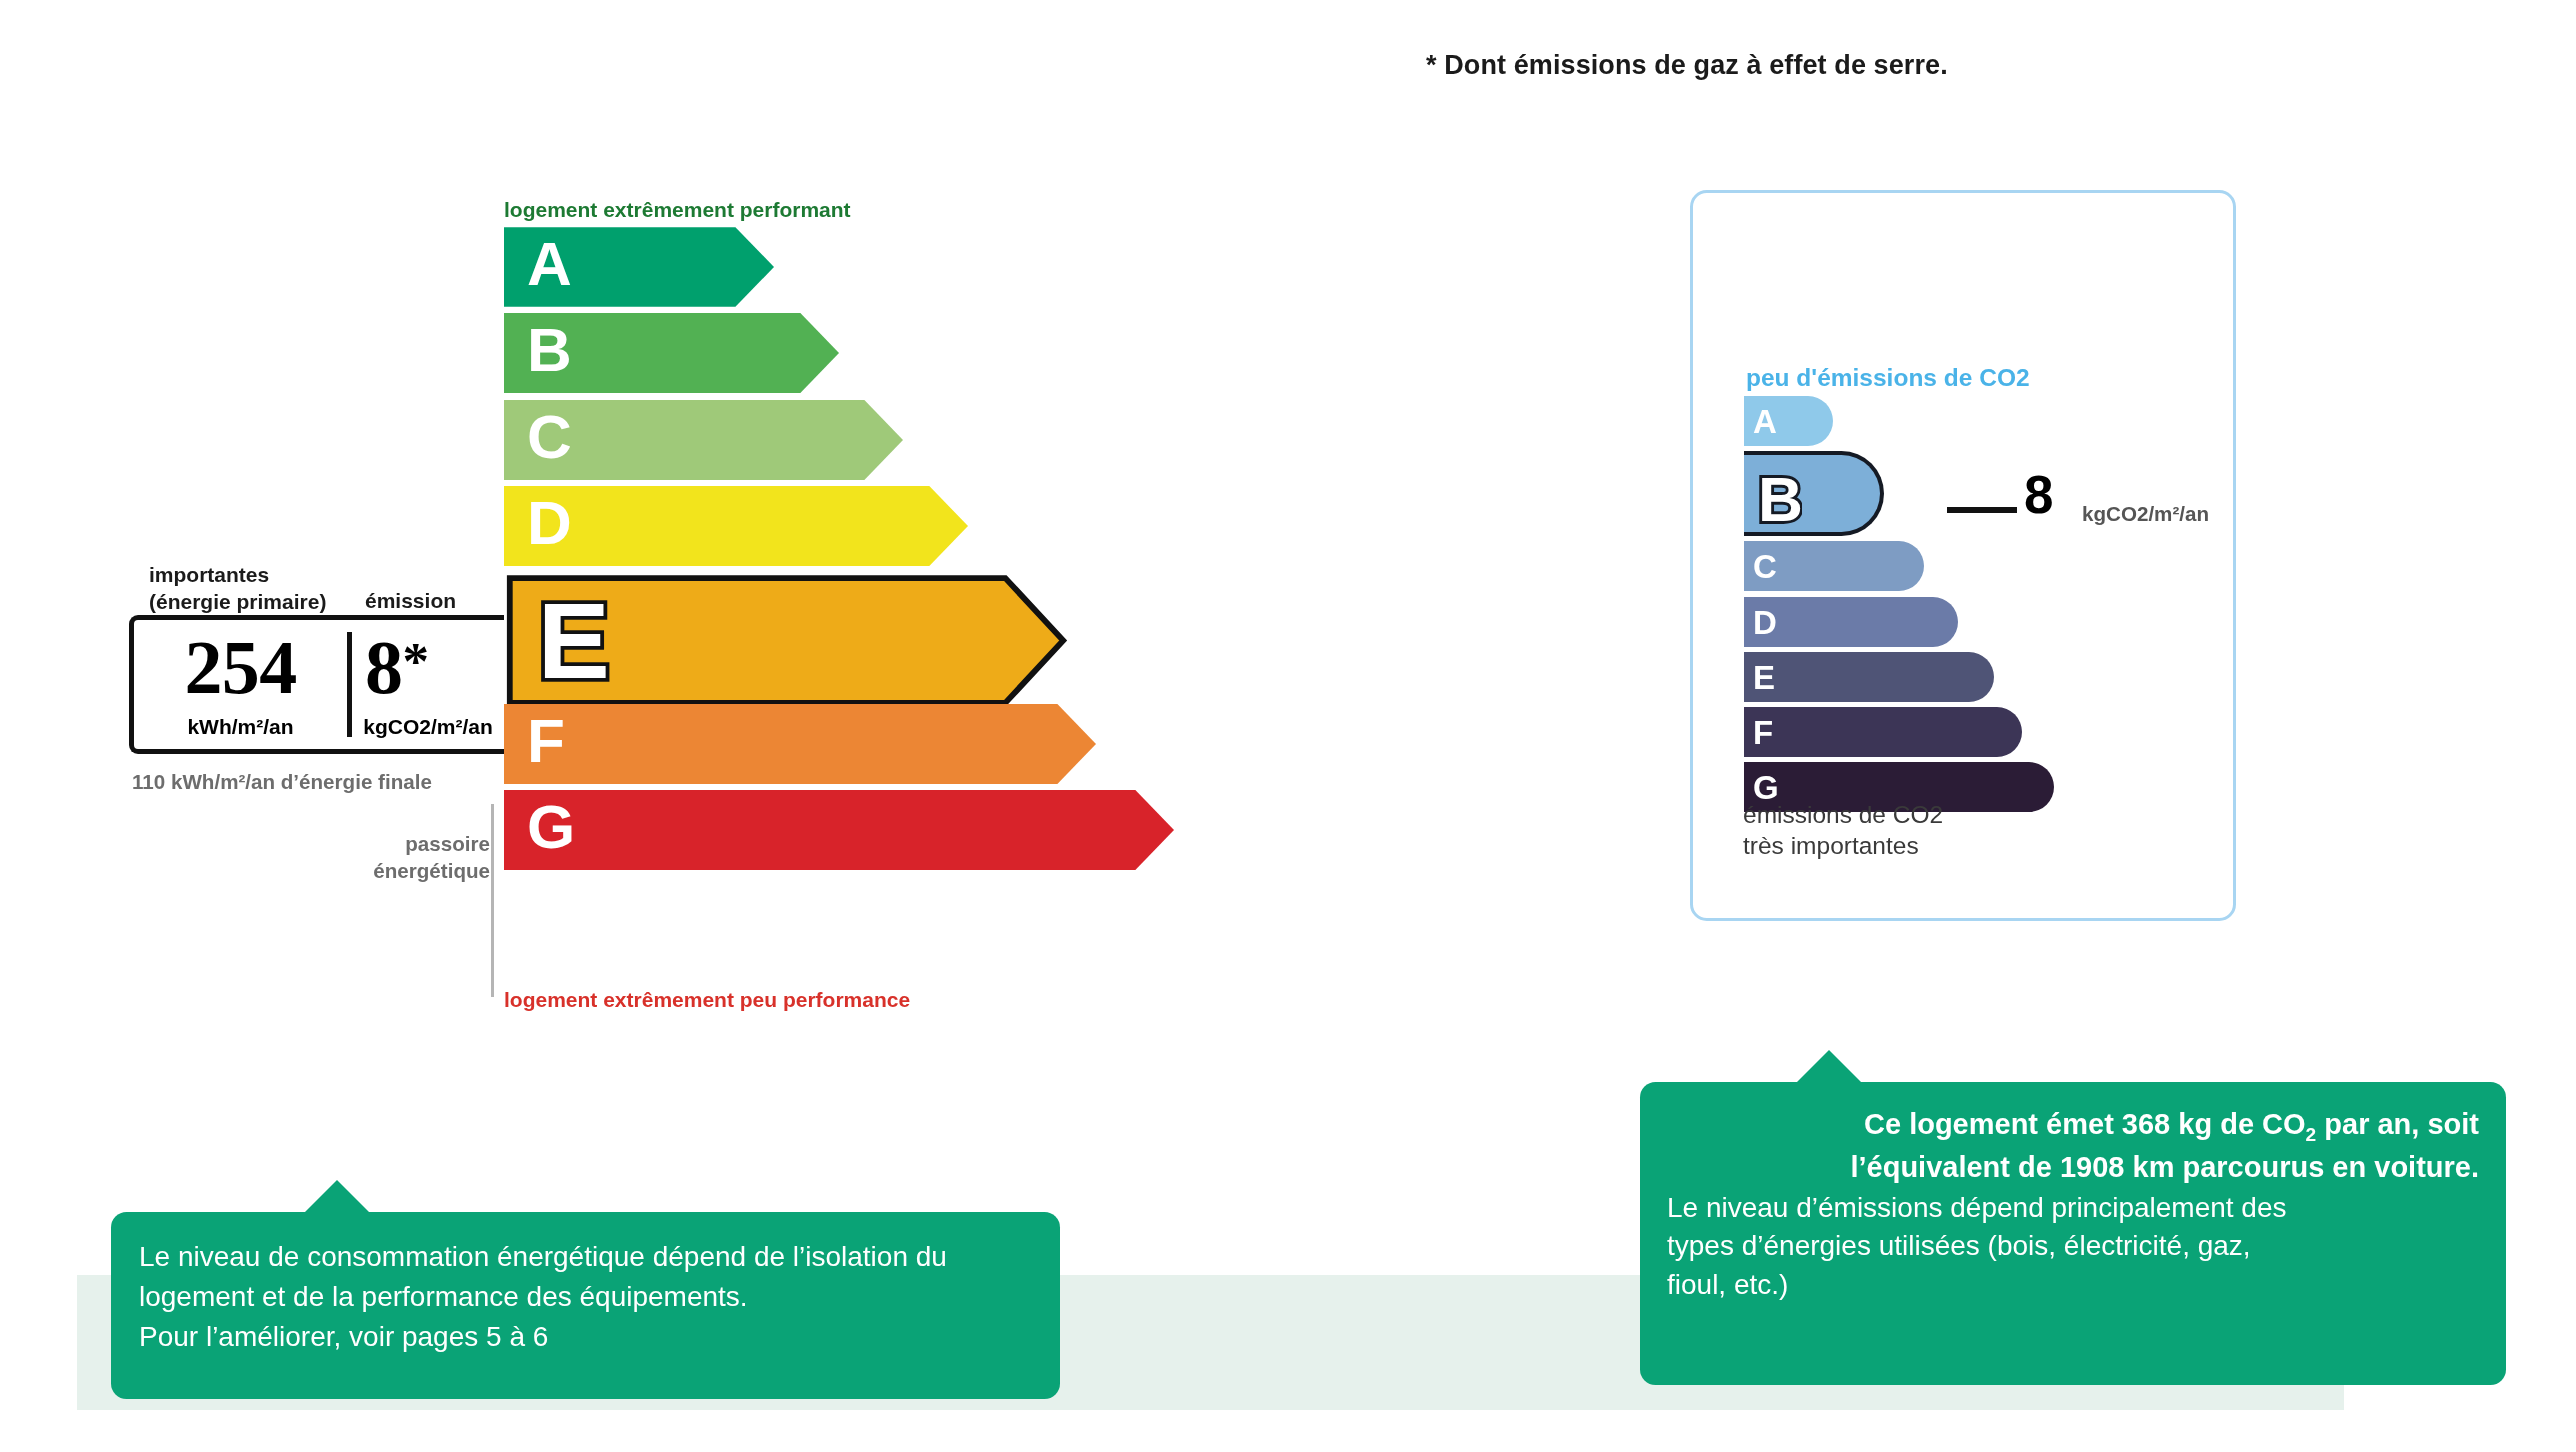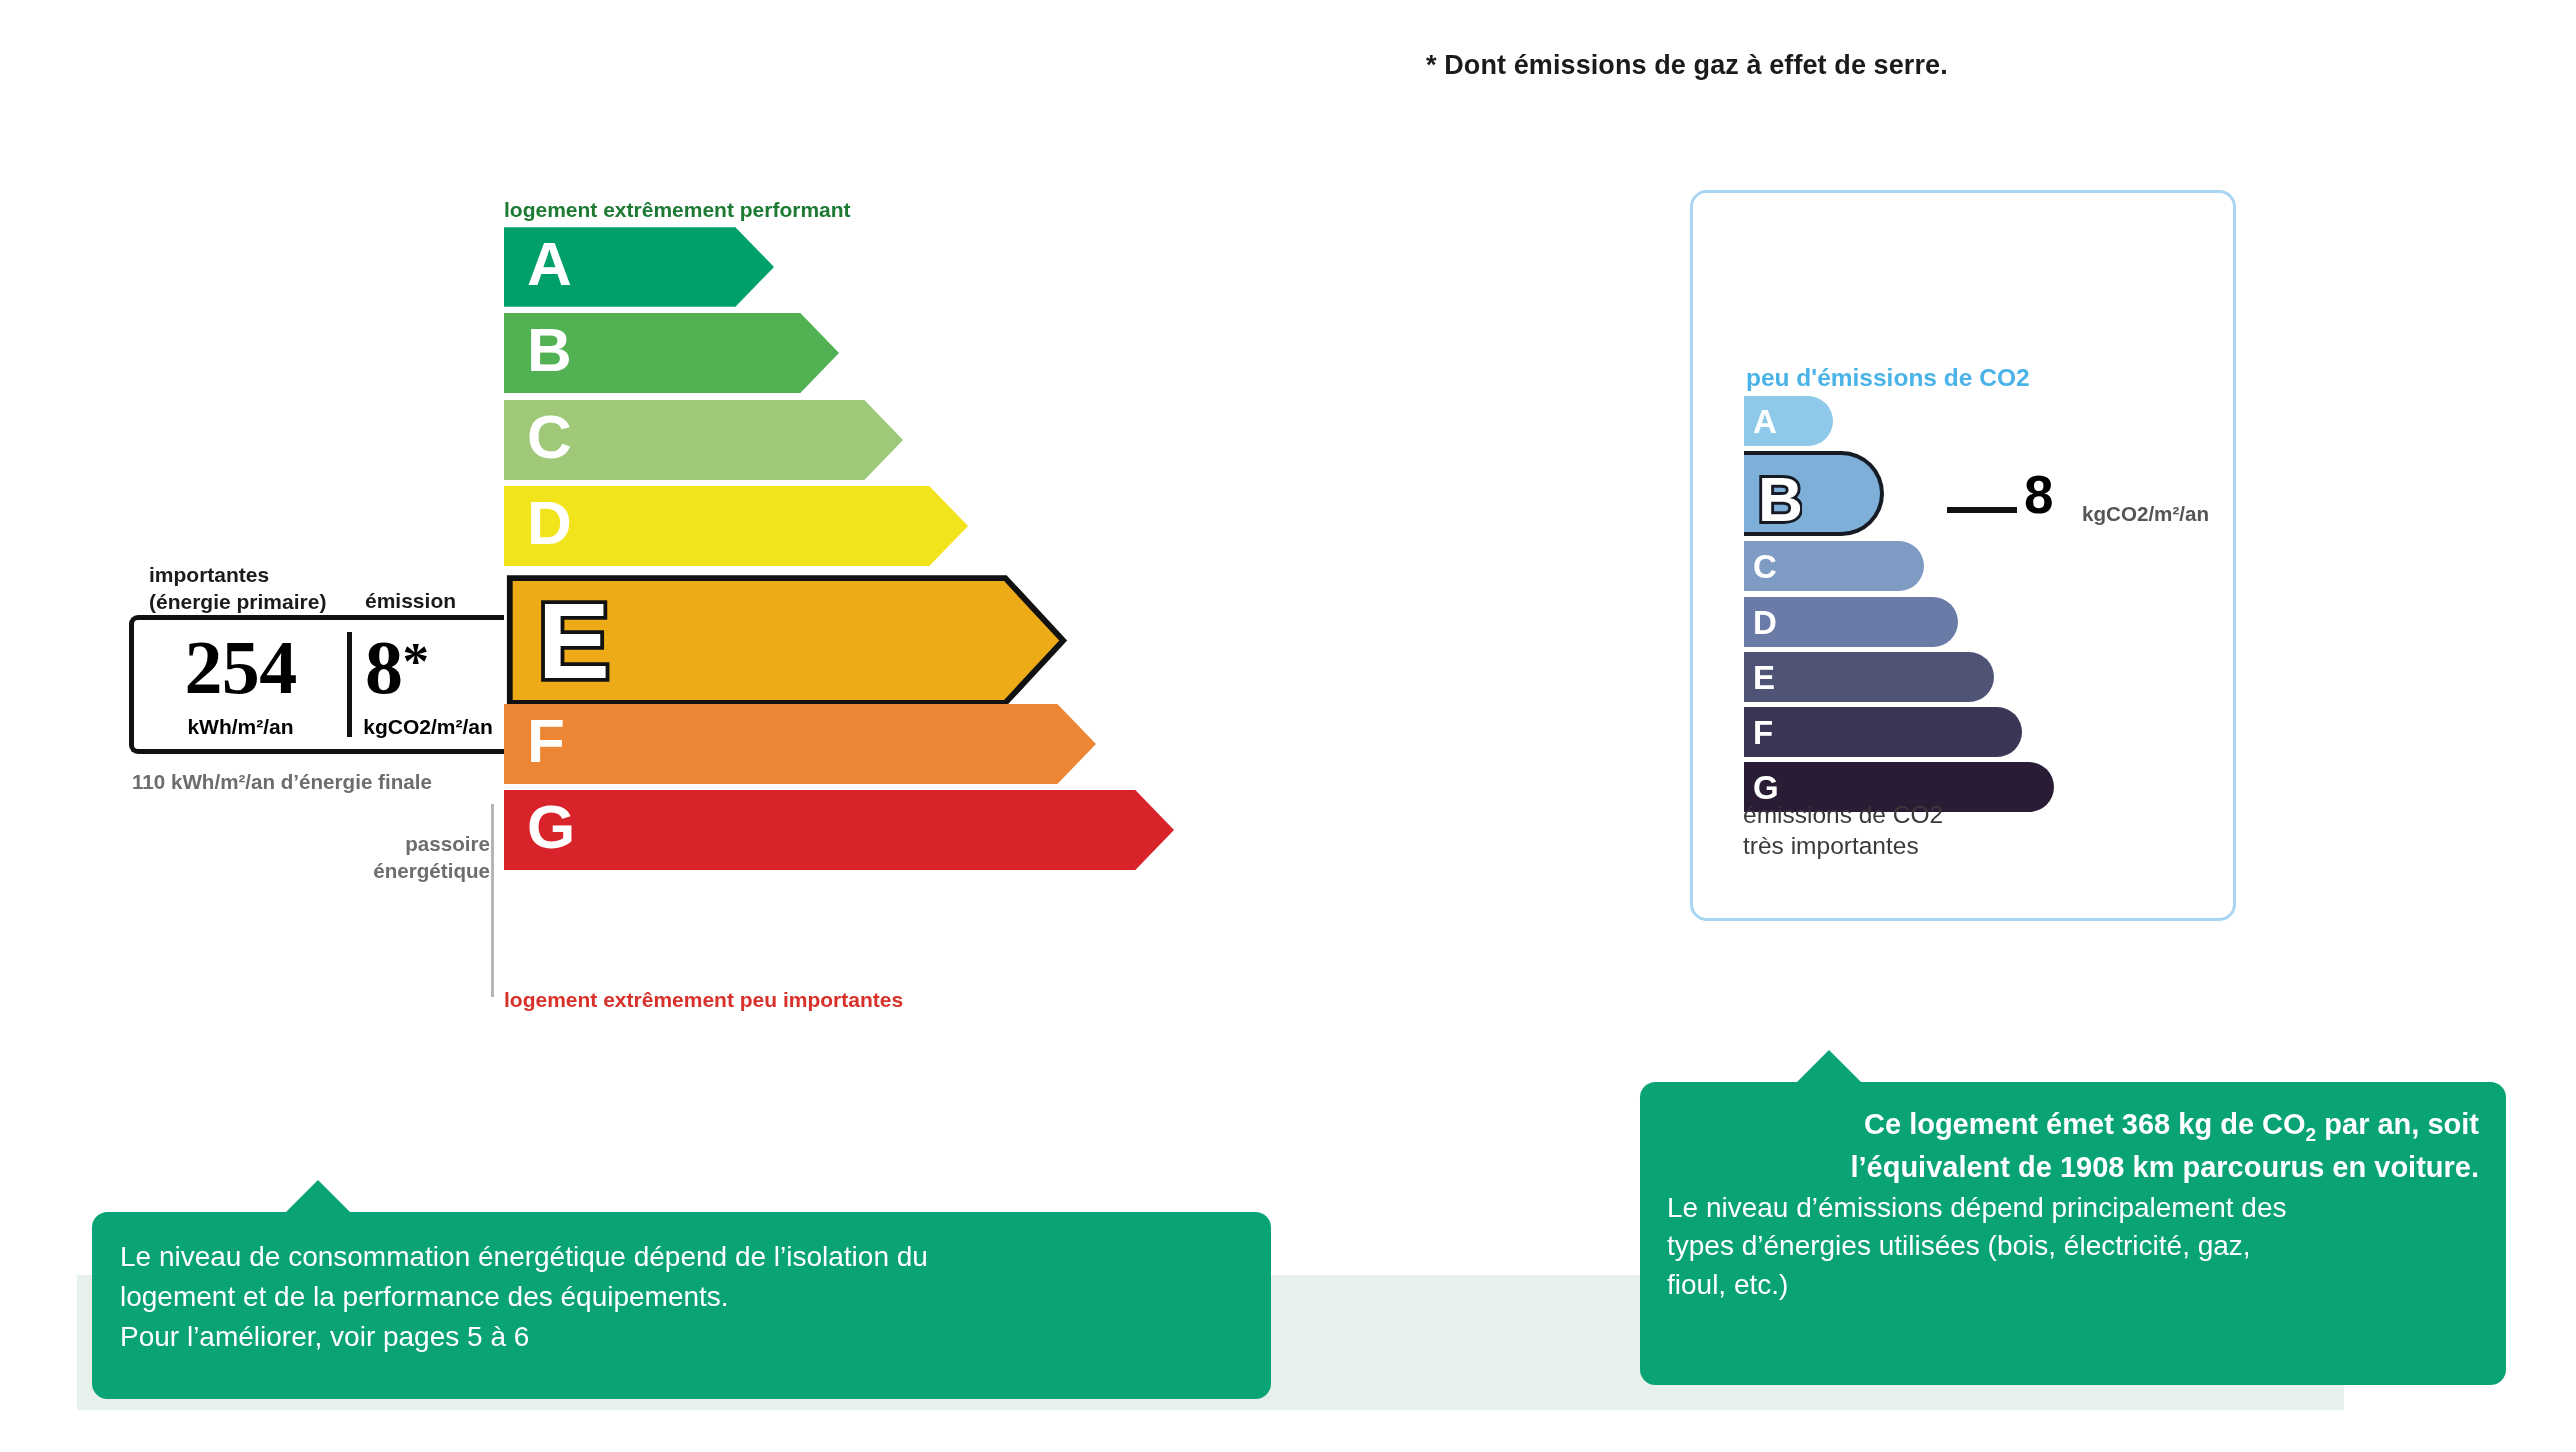--- a/index.html
+++ b/index.html
@@ -293,23 +293,23 @@
     border-right: 33px solid transparent;
     border-bottom: 33px solid #0aa376;
   }
   .callout .body {
     font-size: 28px;
     line-height: 1.43;
     white-space: pre-line;
   }
 
   #callout-energy {
-    left: 92px;
+    left: 111px;
     top: 1212px;
-    width: 1179px;
+    width: 949px;
     height: 187px;
     padding: 24.5px 28px;
   }
   #callout-energy .tip { left: 193px; }
 
   #callout-co2 {
     left: 1640px;
     top: 1082px;
     width: 866px;
     height: 303px;
@@ -380,21 +380,21 @@
           <span class="band-letter" style="top: 6.4px;">F</span>
         </div>
         <div class="band" style="height: 0px; margin-bottom: 6.4px; position: absolute; left: 0px; top: 563px; width: 683px;">
           <svg width="670" height="80" class="band-shape" viewBox="0 0 1040 124">
             <polygon points="0,0 980,0 1040,62 980,124 0,124" fill="#d8232a"></polygon>
           </svg>
           <span class="band-letter" style="top: 6.4px;">G</span>
         </div>
       </div>
 
-    <div class="scale-caption bottom">logement extrêmement peu importantes</div>
+    <div class="scale-caption bottom">logement extrêmement peu performance</div>
 
     <div class="cons-labels">
       <div>importantes</div>
       <div>(énergie primaire)</div>
       <div class="emi">émission</div>
     </div>
 
     <div class="cons-box">
       <div class="cons-cell primary">
         <div class="cons-value">254</div>

